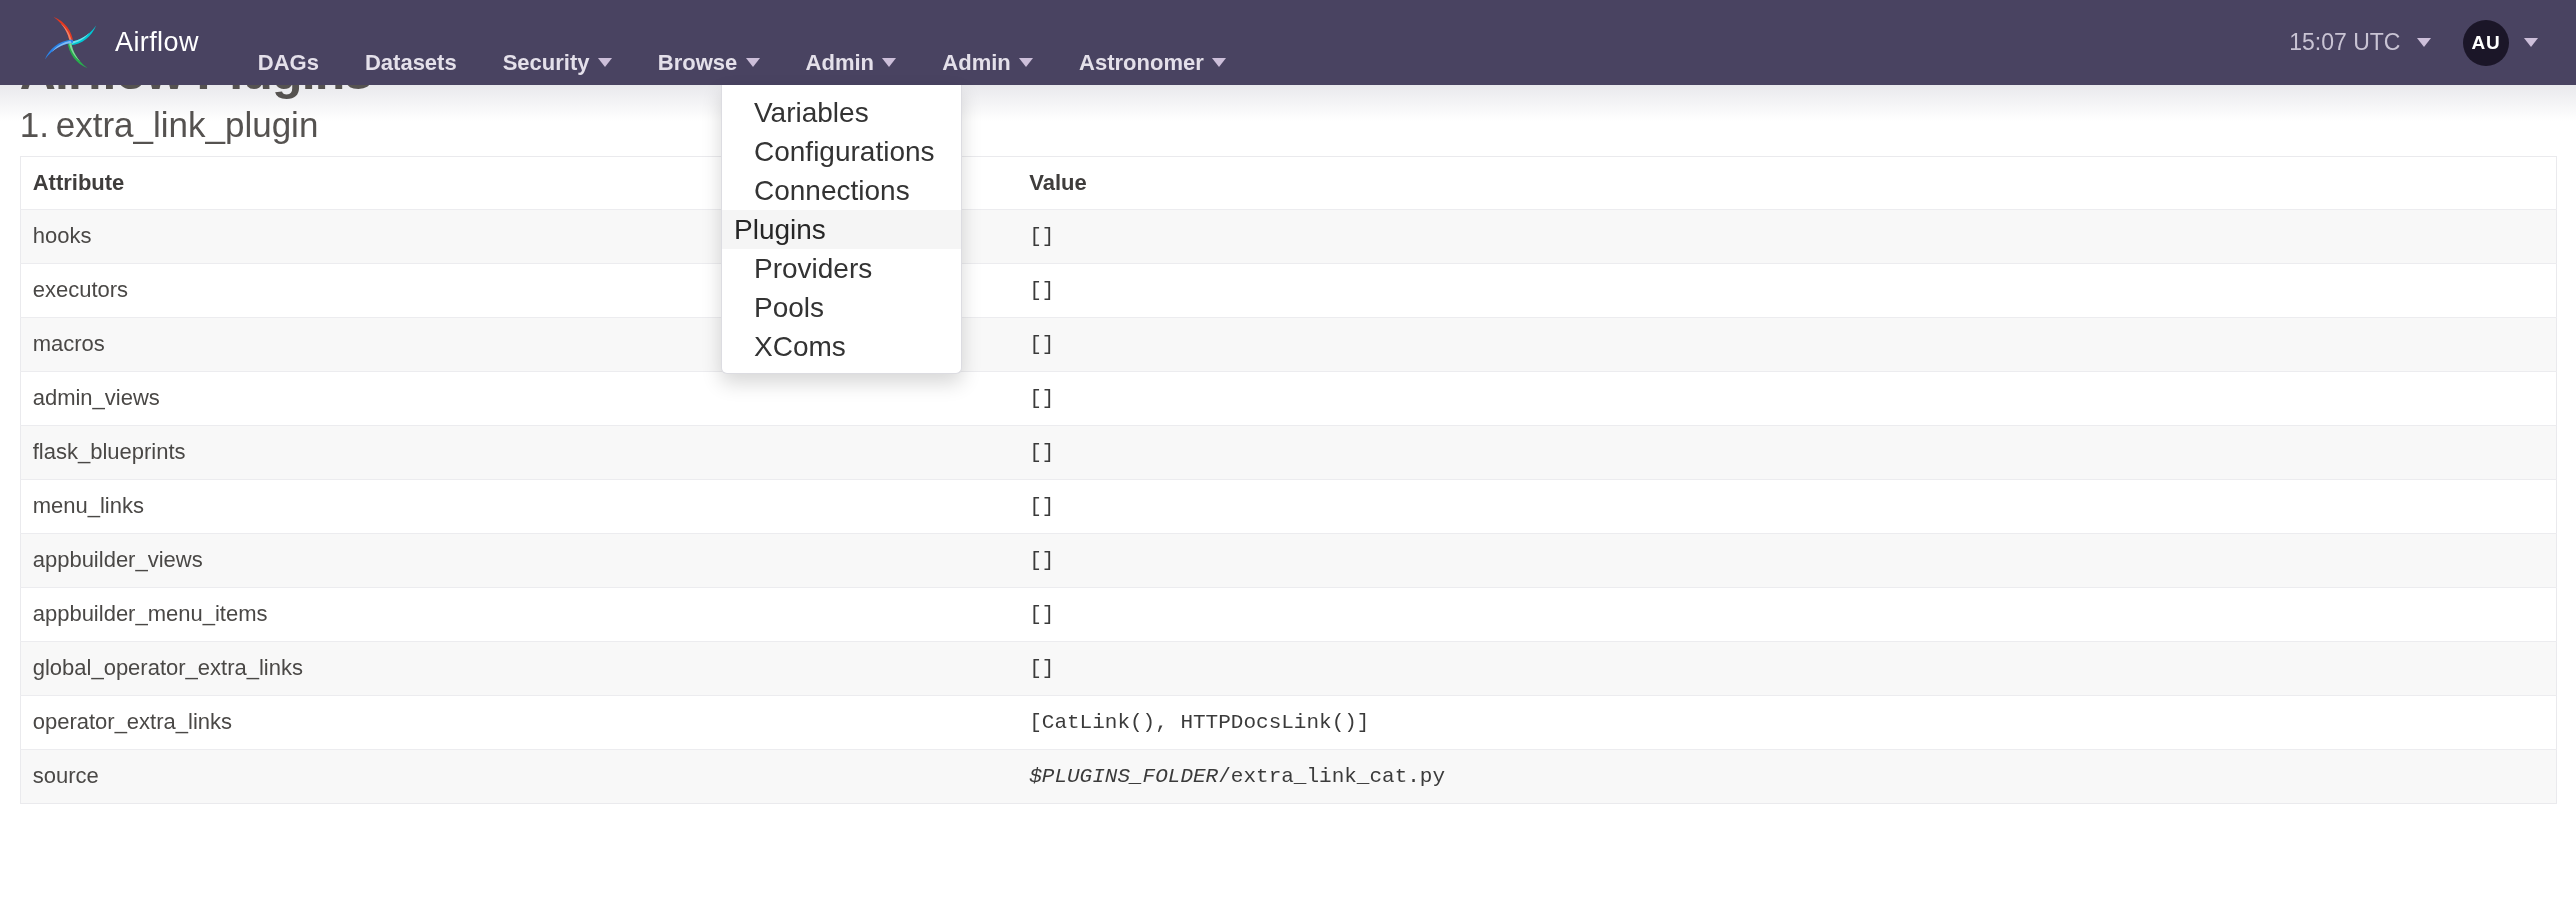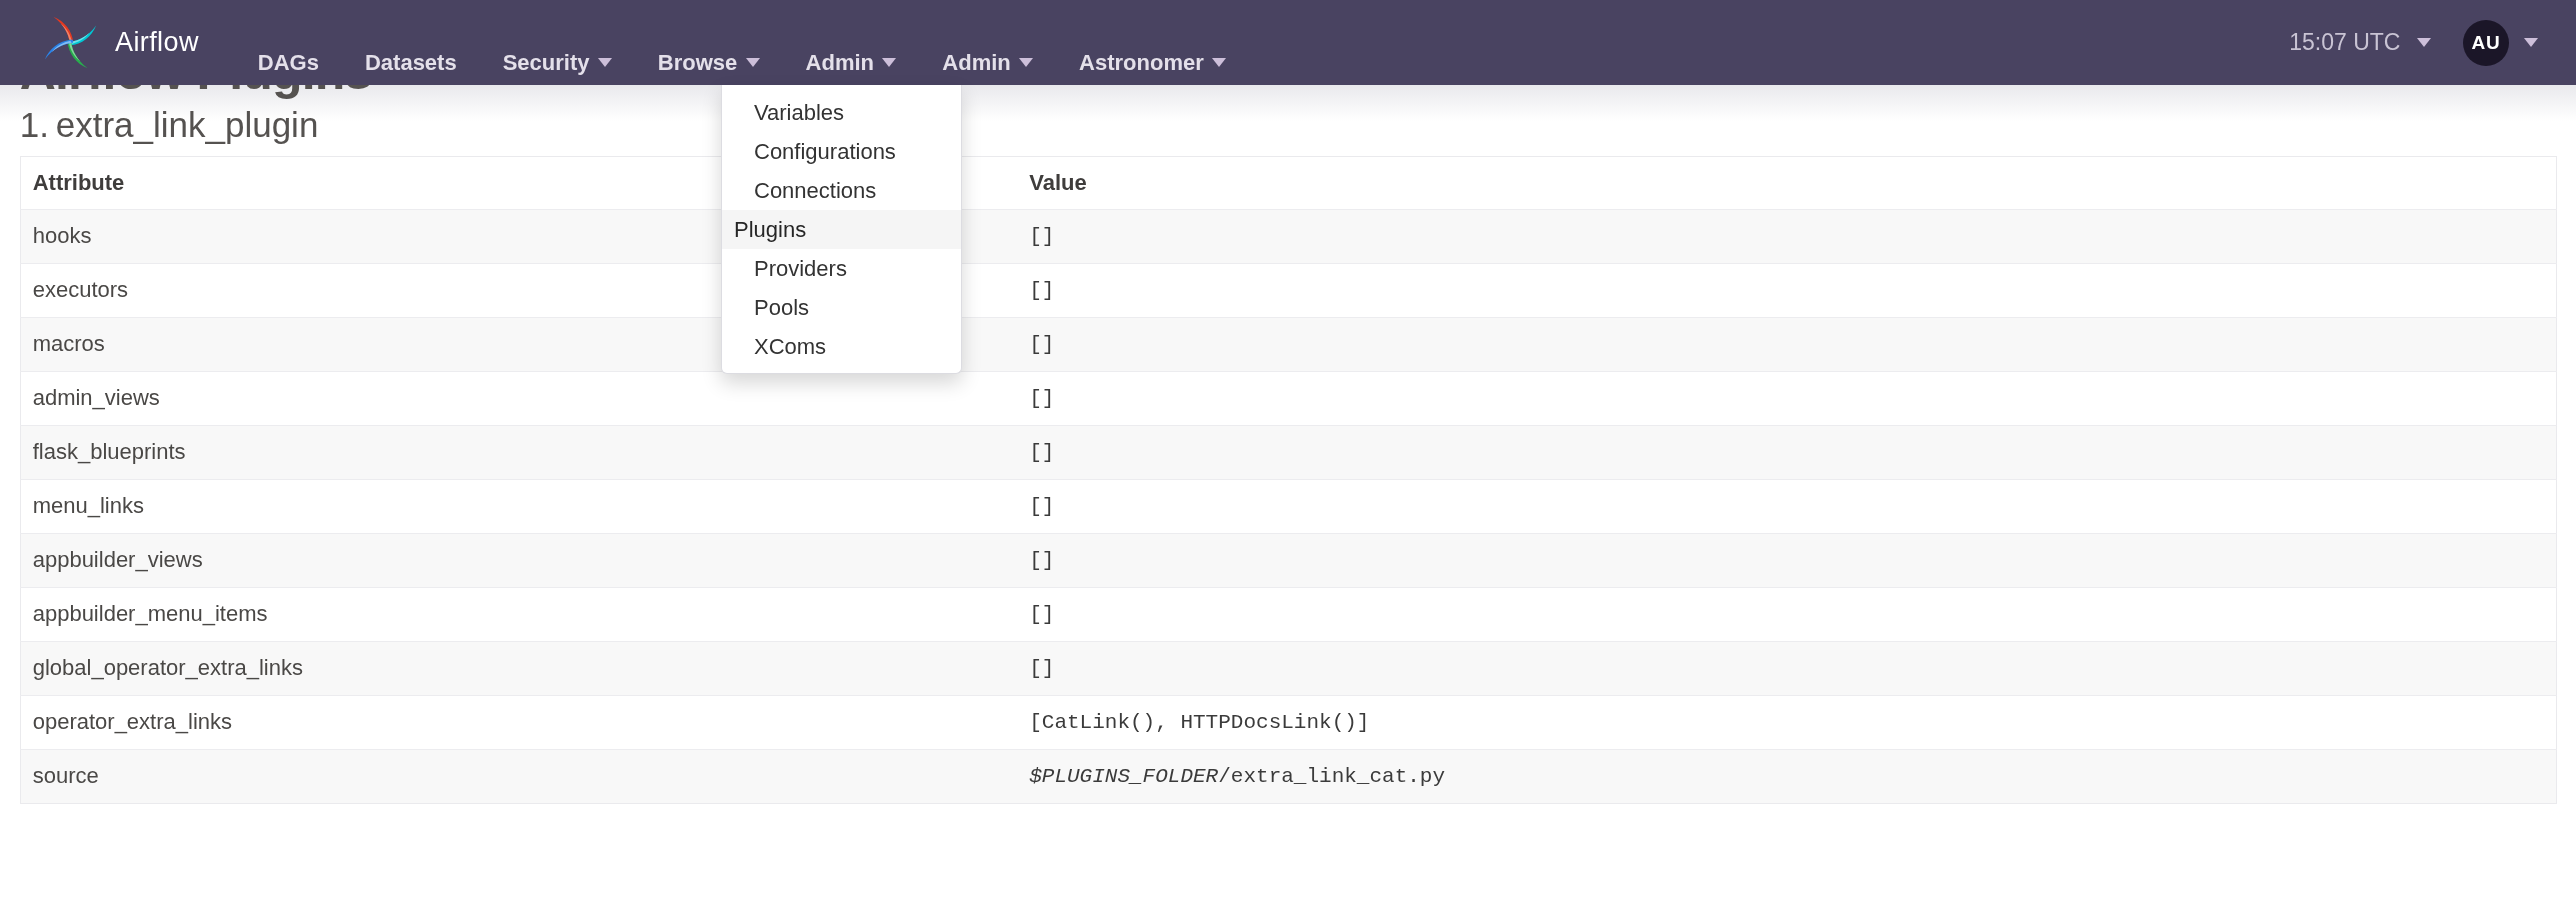--- a/index.html
+++ b/index.html
@@ -67,21 +67,21 @@
     position: absolute; top: 85px; left: 721px; width: 241px;
     background: #ffffff;
     border: 0.8px solid #dcdce1; border-top: none;
     border-radius: 0 0 6px 6px;
     box-shadow: 0 9px 19.7px rgba(0,0,0,0.16);
     padding: 7.6px 0;
     z-index: 30;
   }
   .dropdown-item {
     display: block; height: 39px; line-height: 39px;
-    padding: 0 32px; font-size: 22px; color: #333333;
+    padding: 0 32px; font-size: 28px; color: #333333;
     text-decoration: none; cursor: pointer; white-space: nowrap;
   }
   .dropdown-item.active { background: #f5f5f5; color: #262626; padding-left: 12px; }
 
   
   .content { position: relative; padding: 0 19.7px; z-index: 2; }
   .page-title {
     margin-top: 44px;
     font-size: 50px; line-height: 56px;
     font-weight: 700; color: #555250; letter-spacing: -0.8px;

